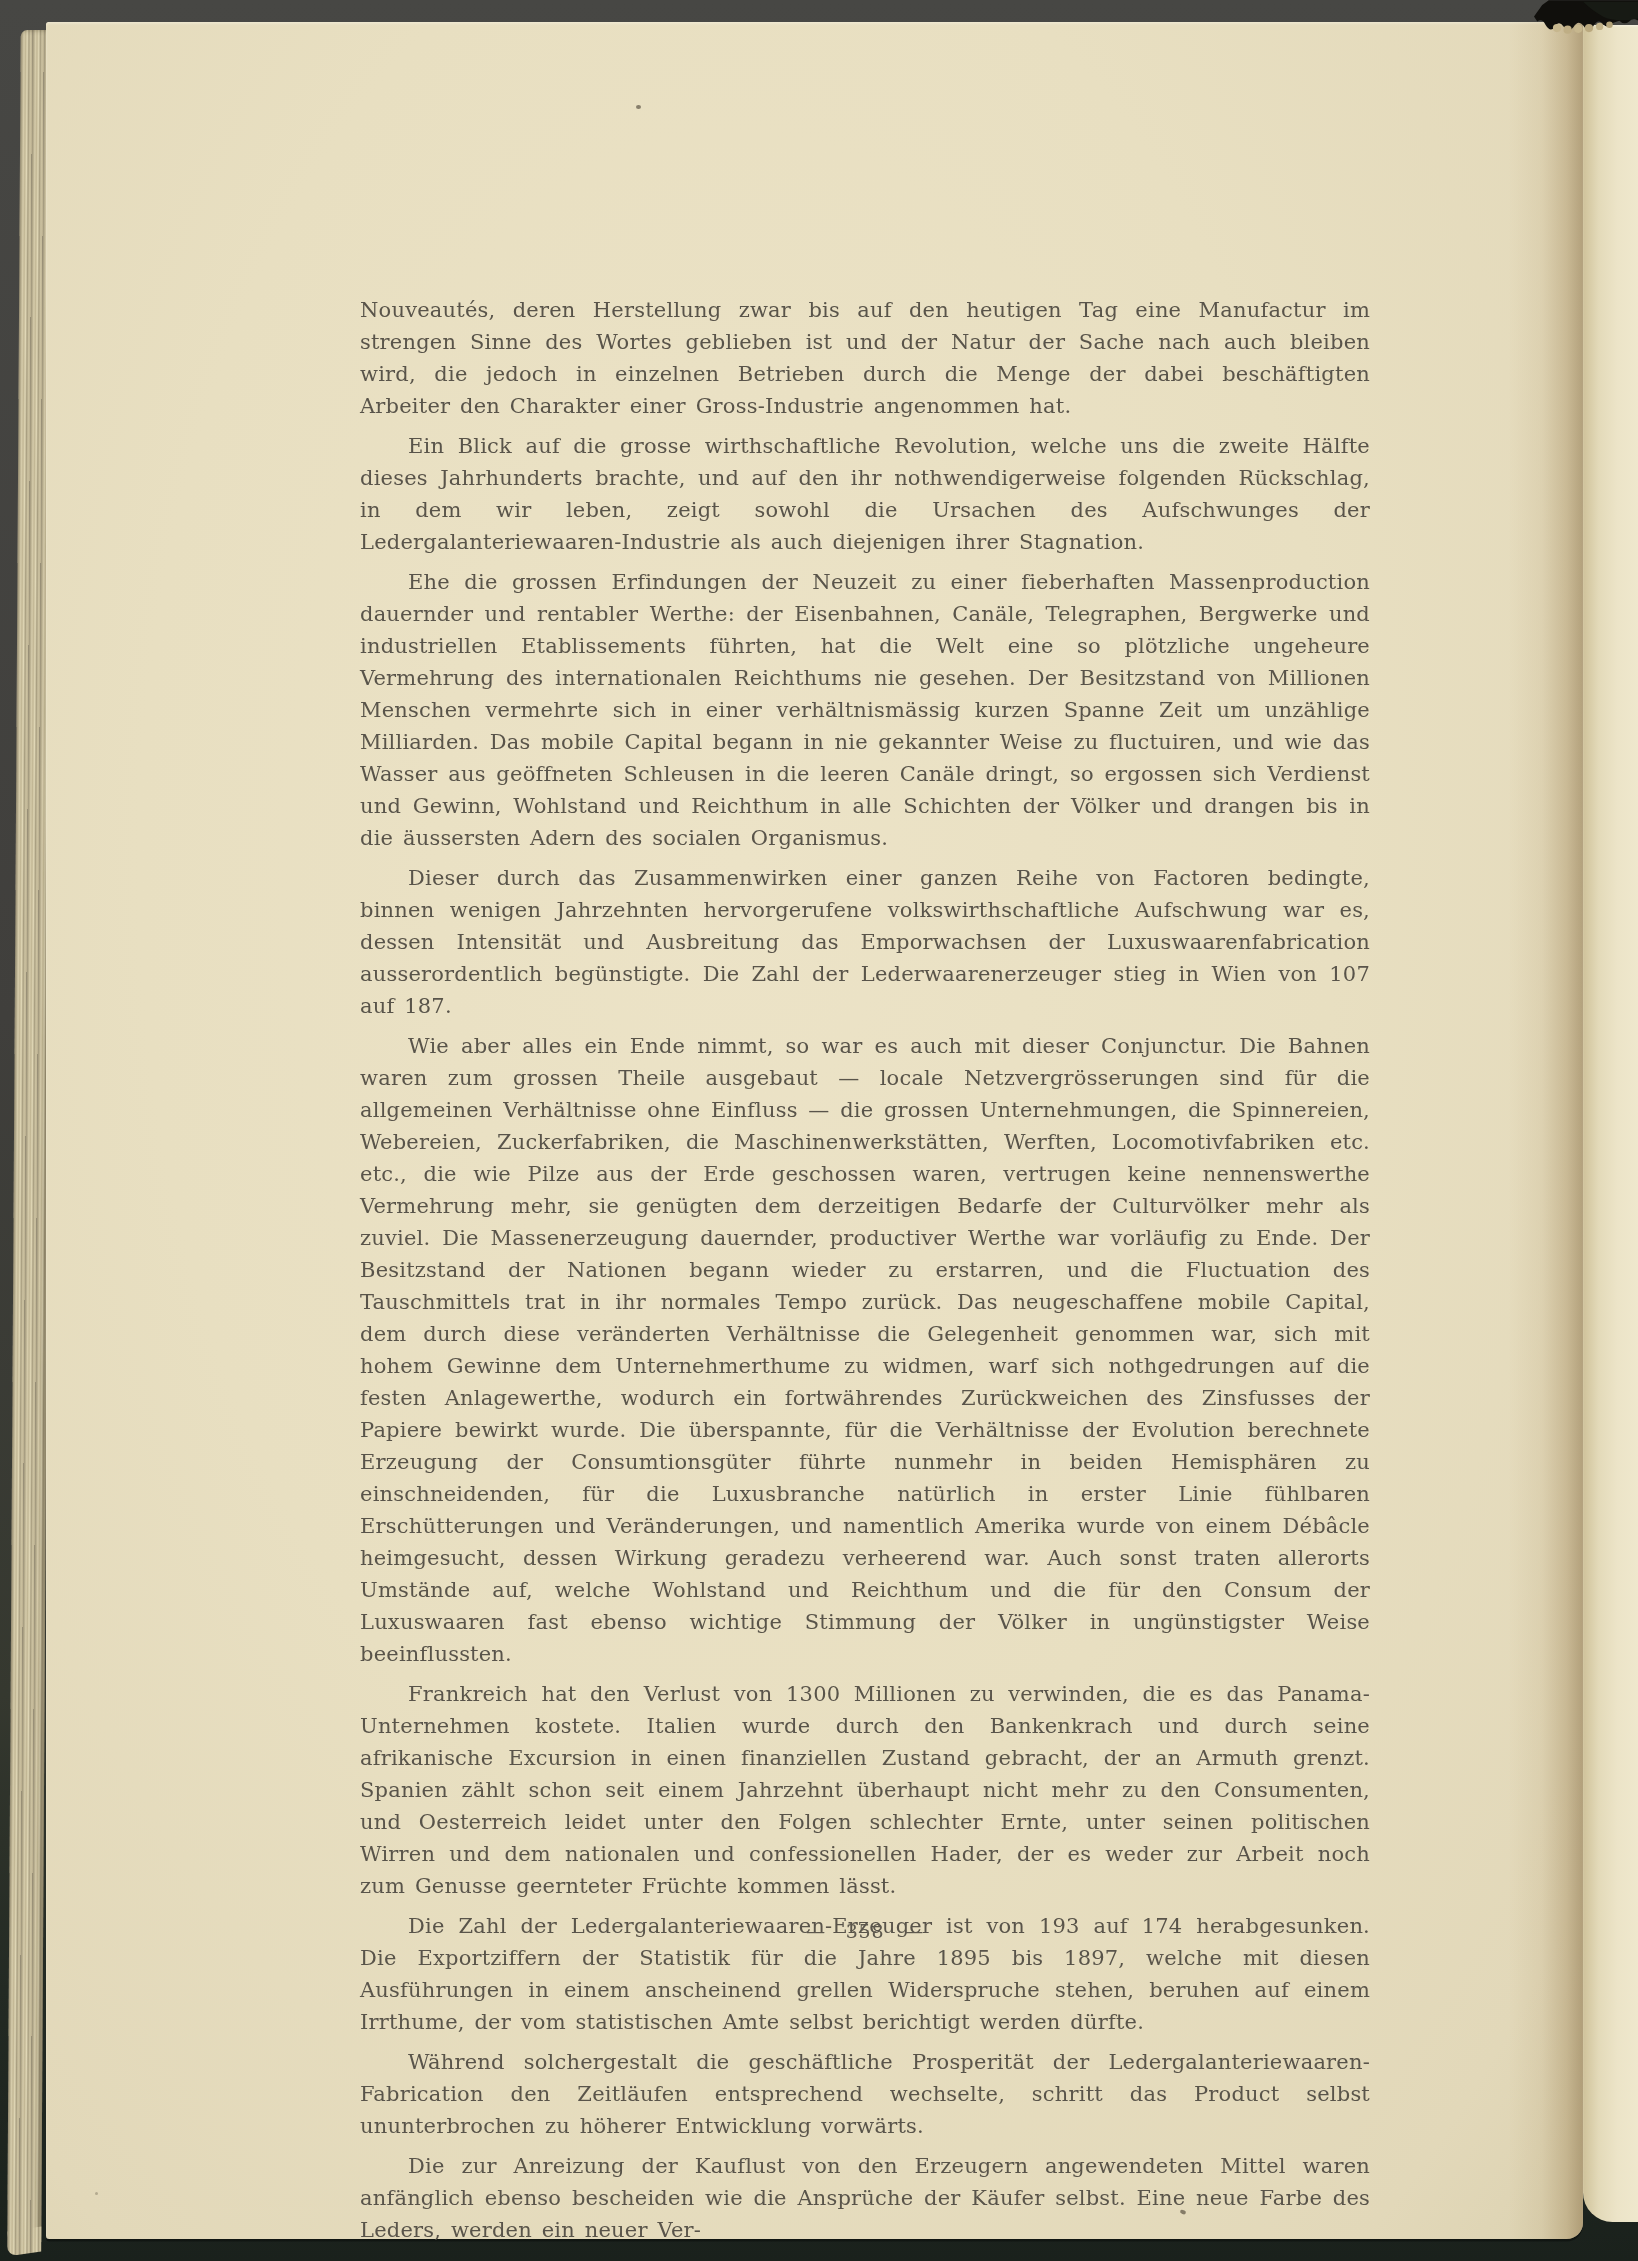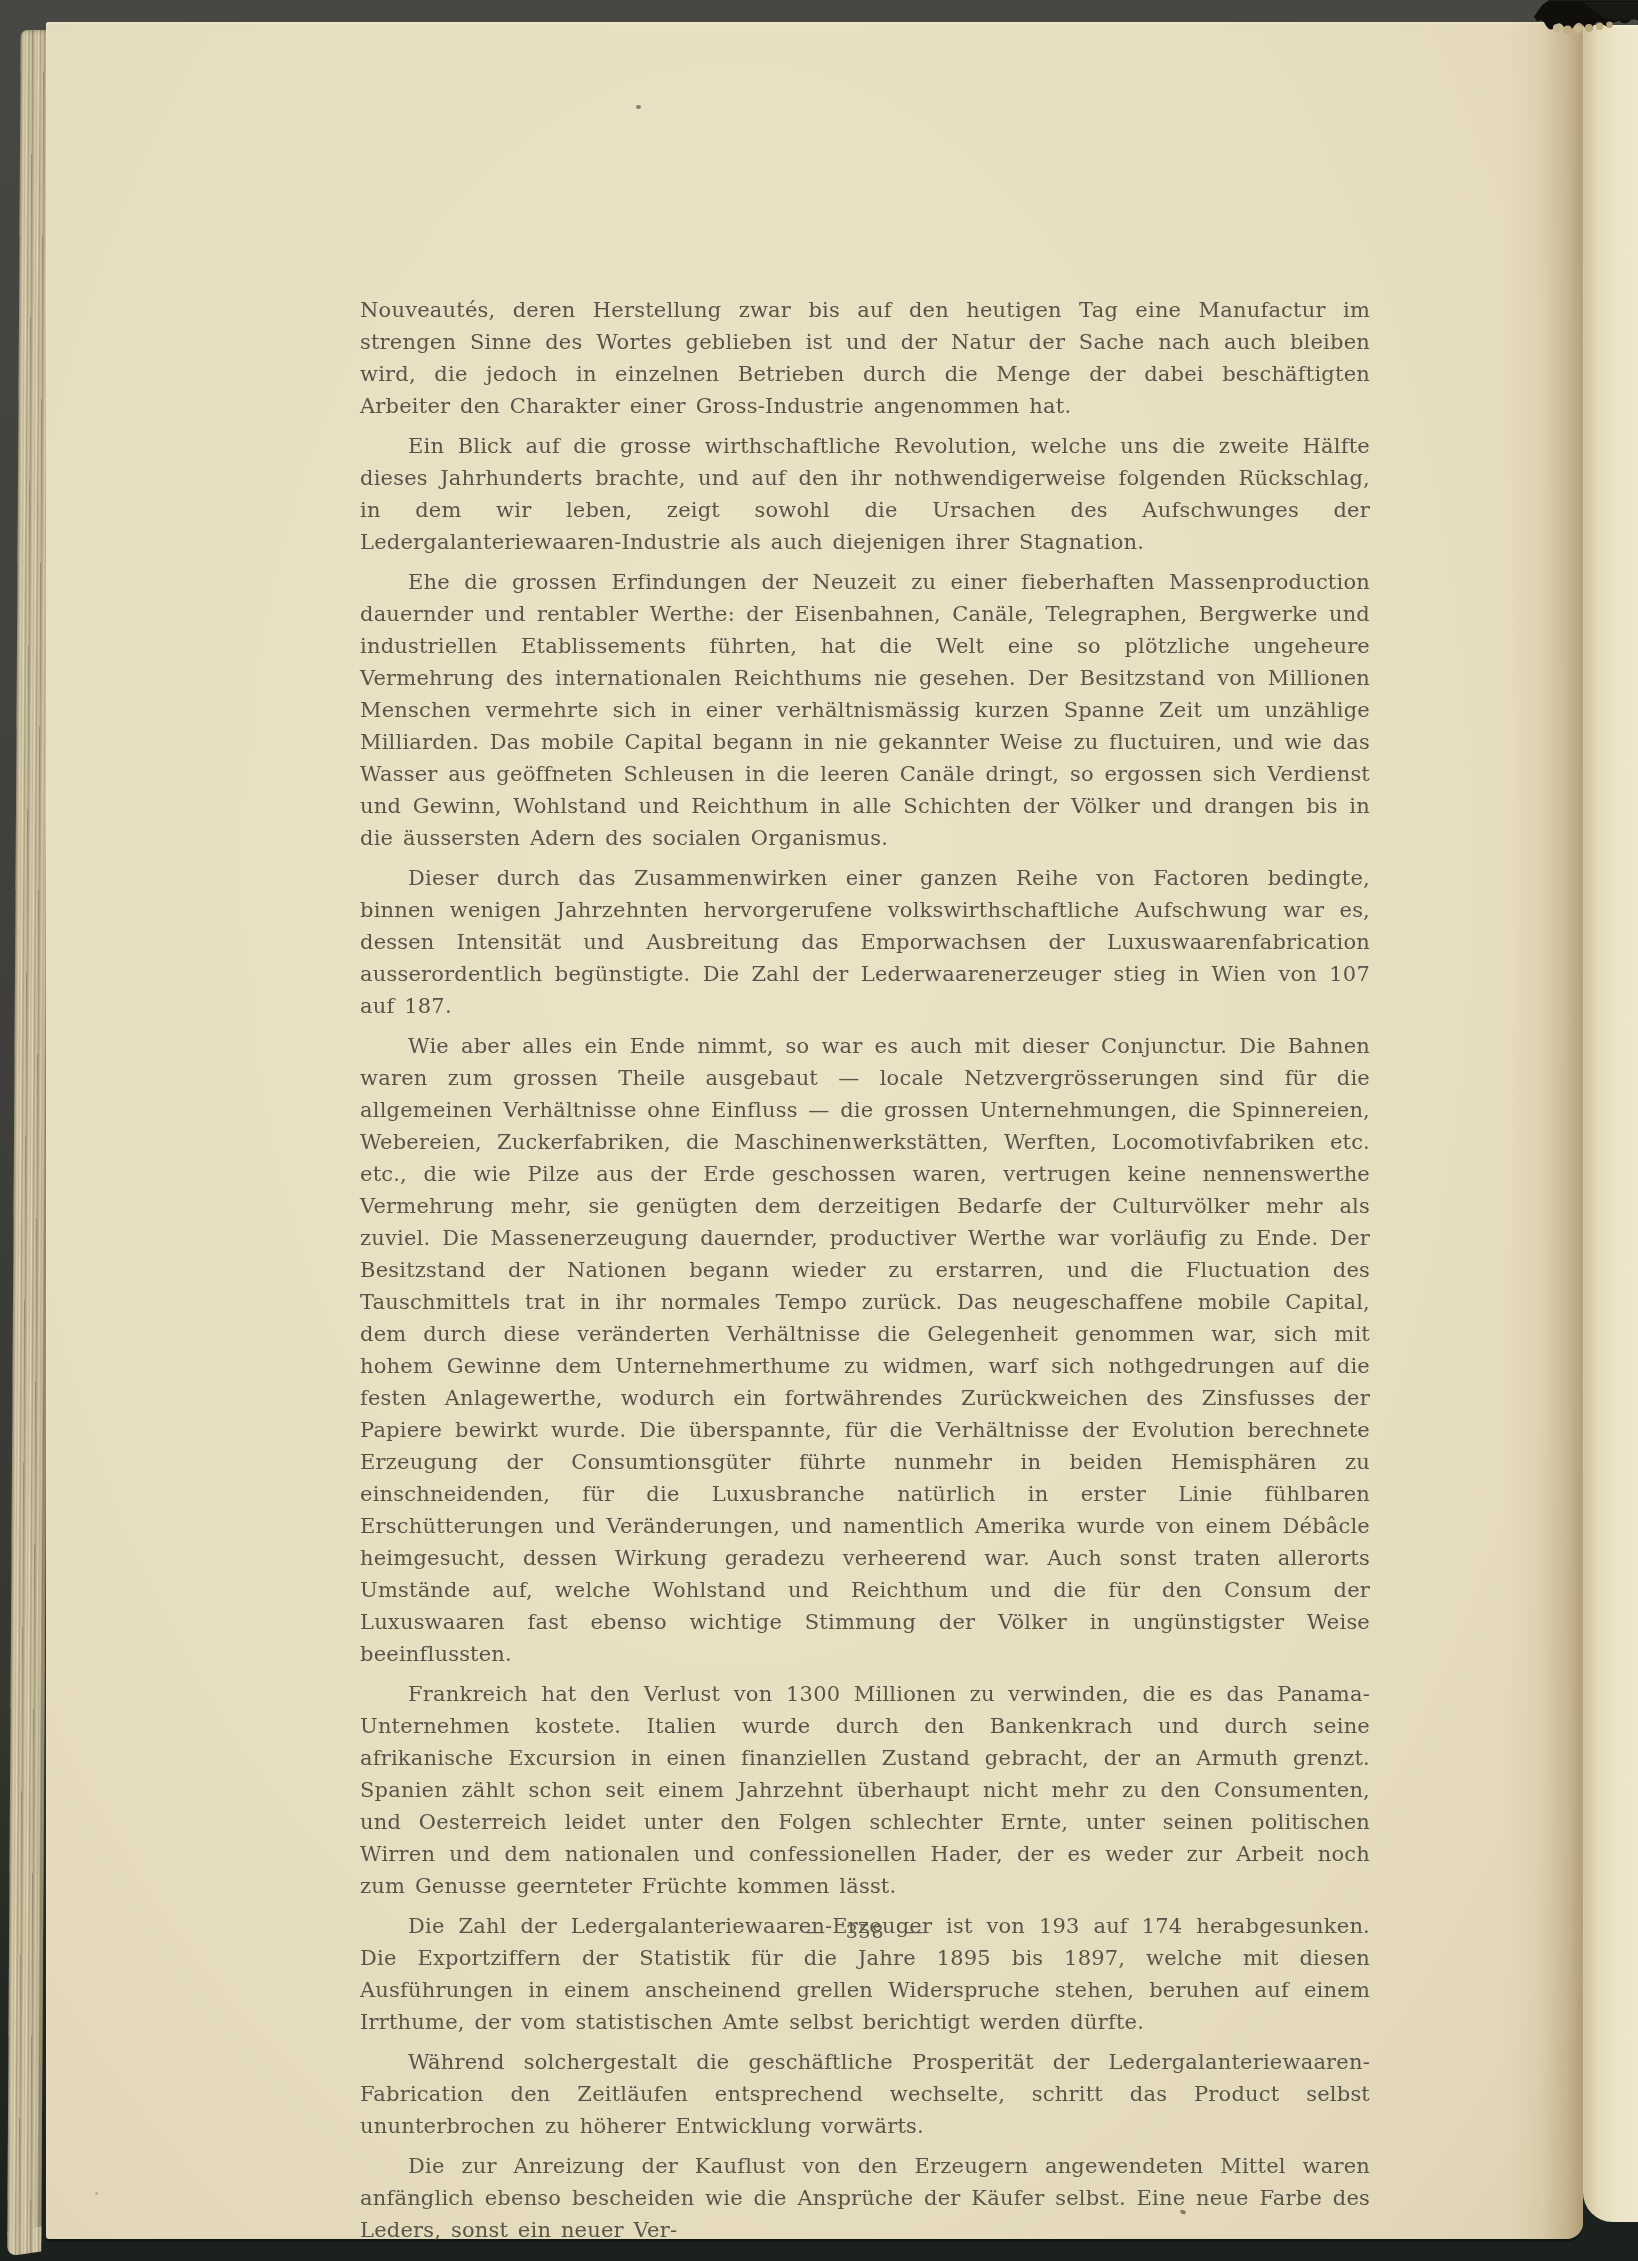--- a/index.html
+++ b/index.html
@@ -164,21 +164,21 @@
 
   <div class="page-content">
     <p>Nouveautés, deren Herstellung zwar bis auf den heutigen Tag eine Manufactur im strengen Sinne des Wortes geblieben ist und der Natur der Sache nach auch bleiben wird, die jedoch in einzelnen Betrieben durch die Menge der dabei beschäftigten Arbeiter den Charakter einer Gross-Industrie angenommen hat.</p>
     <p class="indent">Ein Blick auf die grosse wirthschaftliche Revolution, welche uns die zweite Hälfte dieses Jahrhunderts brachte, und auf den ihr nothwendigerweise folgenden Rückschlag, in dem wir leben, zeigt sowohl die Ursachen des Aufschwunges der Ledergalanteriewaaren-Industrie als auch diejenigen ihrer Stagnation.</p>
     <p class="indent">Ehe die grossen Erfindungen der Neuzeit zu einer fieberhaften Massenproduction dauernder und rentabler Werthe: der Eisenbahnen, Canäle, Telegraphen, Bergwerke und industriellen Etablissements führten, hat die Welt eine so plötzliche ungeheure Vermehrung des internationalen Reichthums nie gesehen.  Der Besitzstand von Millionen Menschen vermehrte sich in einer verhältnismässig kurzen Spanne Zeit um unzählige Milliarden.  Das mobile Capital begann in nie gekannter Weise zu fluctuiren, und wie das Wasser aus geöffneten Schleusen in die leeren Canäle dringt, so ergossen sich Verdienst und Gewinn, Wohlstand und Reichthum in alle Schichten der Völker und drangen bis in die äussersten Adern des socialen Organismus.</p>
     <p class="indent">Dieser durch das Zusammenwirken einer ganzen Reihe von Factoren bedingte, binnen wenigen Jahrzehnten hervorgerufene volkswirthschaftliche Aufschwung war es, dessen Intensität und Ausbreitung das Emporwachsen der Luxuswaarenfabrication ausserordentlich begünstigte.  Die Zahl der Lederwaarenerzeuger stieg in Wien von 107 auf 187.</p>
     <p class="indent">Wie aber alles ein Ende nimmt, so war es auch mit dieser Conjunctur.  Die Bahnen waren zum grossen Theile ausgebaut — locale Netzvergrösserungen sind für die allgemeinen Verhältnisse ohne Einfluss — die grossen Unternehmungen, die Spinnereien, Webereien, Zuckerfabriken, die Maschinenwerkstätten, Werften, Locomotivfabriken etc. etc., die wie Pilze aus der Erde geschossen waren, vertrugen keine nennenswerthe Vermehrung mehr, sie genügten dem derzeitigen Bedarfe der Culturvölker mehr als zuviel.  Die Massenerzeugung dauernder, productiver Werthe war vorläufig zu Ende.  Der Besitzstand der Nationen begann wieder zu erstarren, und die Fluctuation des Tauschmittels trat in ihr normales Tempo zurück.  Das neugeschaffene mobile Capital, dem durch diese veränderten Verhältnisse die Gelegenheit genommen war, sich mit hohem Gewinne dem Unternehmerthume zu widmen, warf sich nothgedrungen auf die festen Anlagewerthe, wodurch ein fortwährendes Zurückweichen des Zinsfusses der Papiere bewirkt wurde.  Die überspannte, für die Verhältnisse der Evolution berechnete Erzeugung der Consumtionsgüter führte nunmehr in beiden Hemisphären zu einschneidenden, für die Luxusbranche natürlich in erster Linie fühlbaren Erschütterungen und Veränderungen, und namentlich Amerika wurde von einem Débâcle heimgesucht, dessen Wirkung geradezu verheerend war.  Auch sonst traten allerorts Umstände auf, welche Wohlstand und Reichthum und die für den Consum der Luxuswaaren fast ebenso wichtige Stimmung der Völker in ungünstigster Weise beeinflussten.</p>
     <p class="indent">Frankreich hat den Verlust von 1300 Millionen zu verwinden, die es das Panama-Unternehmen kostete.  Italien wurde durch den Bankenkrach und durch seine afrikanische Excursion in einen finanziellen Zustand gebracht, der an Armuth grenzt.  Spanien zählt schon seit einem Jahrzehnt überhaupt nicht mehr zu den Consumenten, und Oesterreich leidet unter den Folgen schlechter Ernte, unter seinen politischen Wirren und dem nationalen und confessionellen Hader, der es weder zur Arbeit noch zum Genusse geernteter Früchte kommen lässt.</p>
     <p class="indent">Die Zahl der Ledergalanteriewaaren-Erzeuger ist von 193 auf 174 herabgesunken.  Die Exportziffern der Statistik für die Jahre 1895 bis 1897, welche mit diesen Ausführungen in einem anscheinend grellen Widerspruche stehen, beruhen auf einem Irrthume, der vom statistischen Amte selbst berichtigt werden dürfte.</p>
     <p class="indent">Während solchergestalt die geschäftliche Prosperität der Ledergalanteriewaaren-Fabrication den Zeitläufen entsprechend wechselte, schritt das Product selbst ununterbrochen zu höherer Entwicklung vorwärts.</p>
-    <p class="indent">Die zur Anreizung der Kauflust von den Erzeugern angewendeten Mittel waren anfänglich ebenso bescheiden wie die Ansprüche der Käufer selbst.  Eine neue Farbe des Leders, sonst ein neuer Ver-</p>
+    <p class="indent">Die zur Anreizung der Kauflust von den Erzeugern angewendeten Mittel waren anfänglich ebenso bescheiden wie die Ansprüche der Käufer selbst.  Eine neue Farbe des Leders, werden ein neuer Ver-</p>
   </div>
 
   <div class="page-number">— 358 —</div>
 
   <div class="speck s1"></div>
   <div class="speck s2"></div>
   <div class="speck s3"></div>
 
 </div>
 

